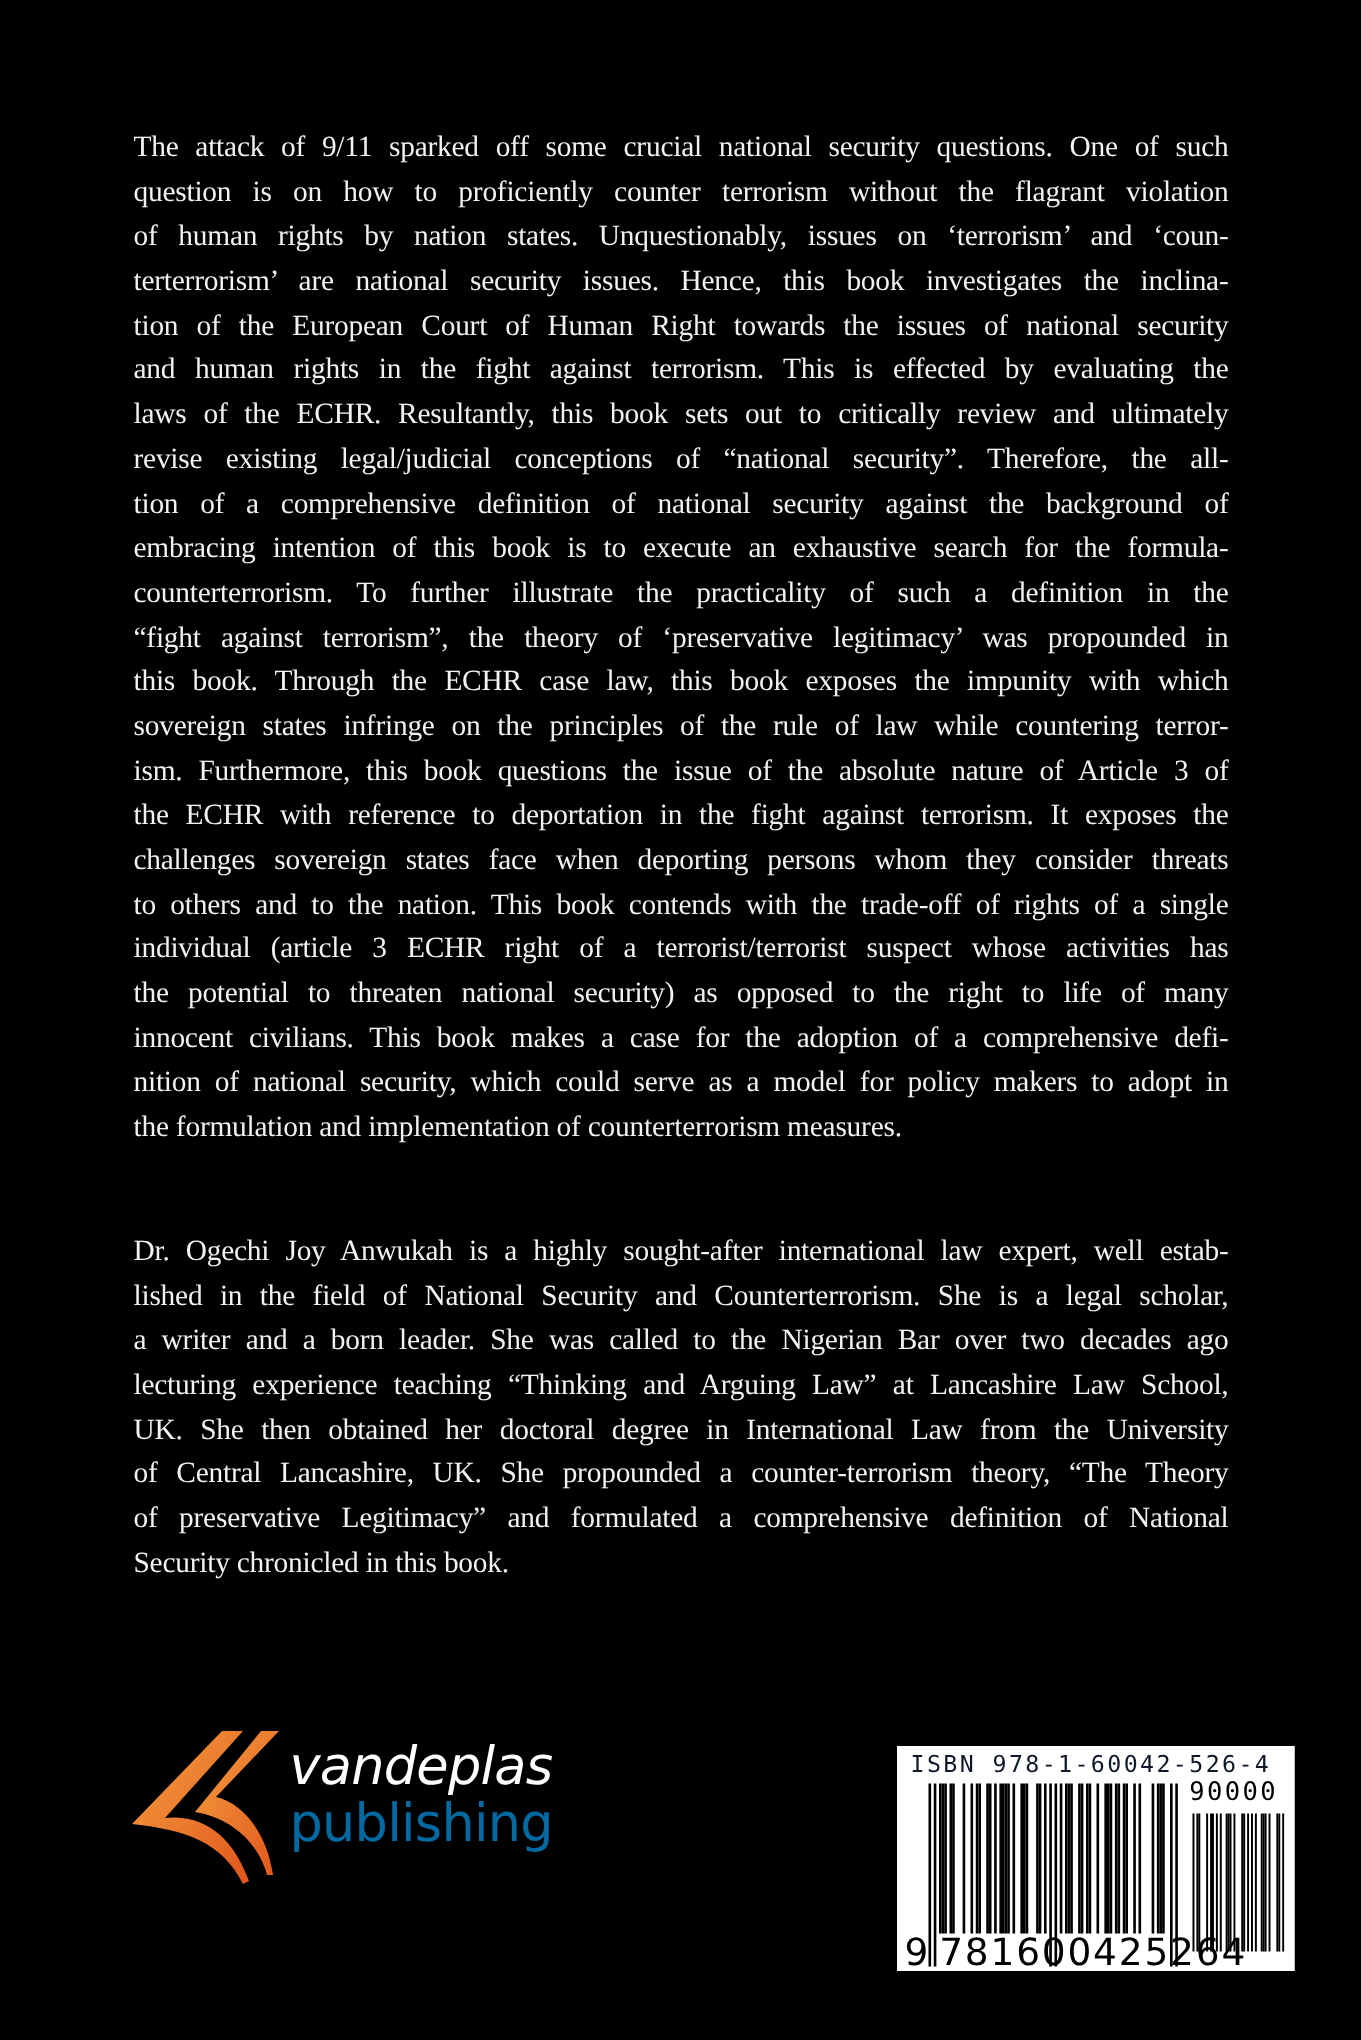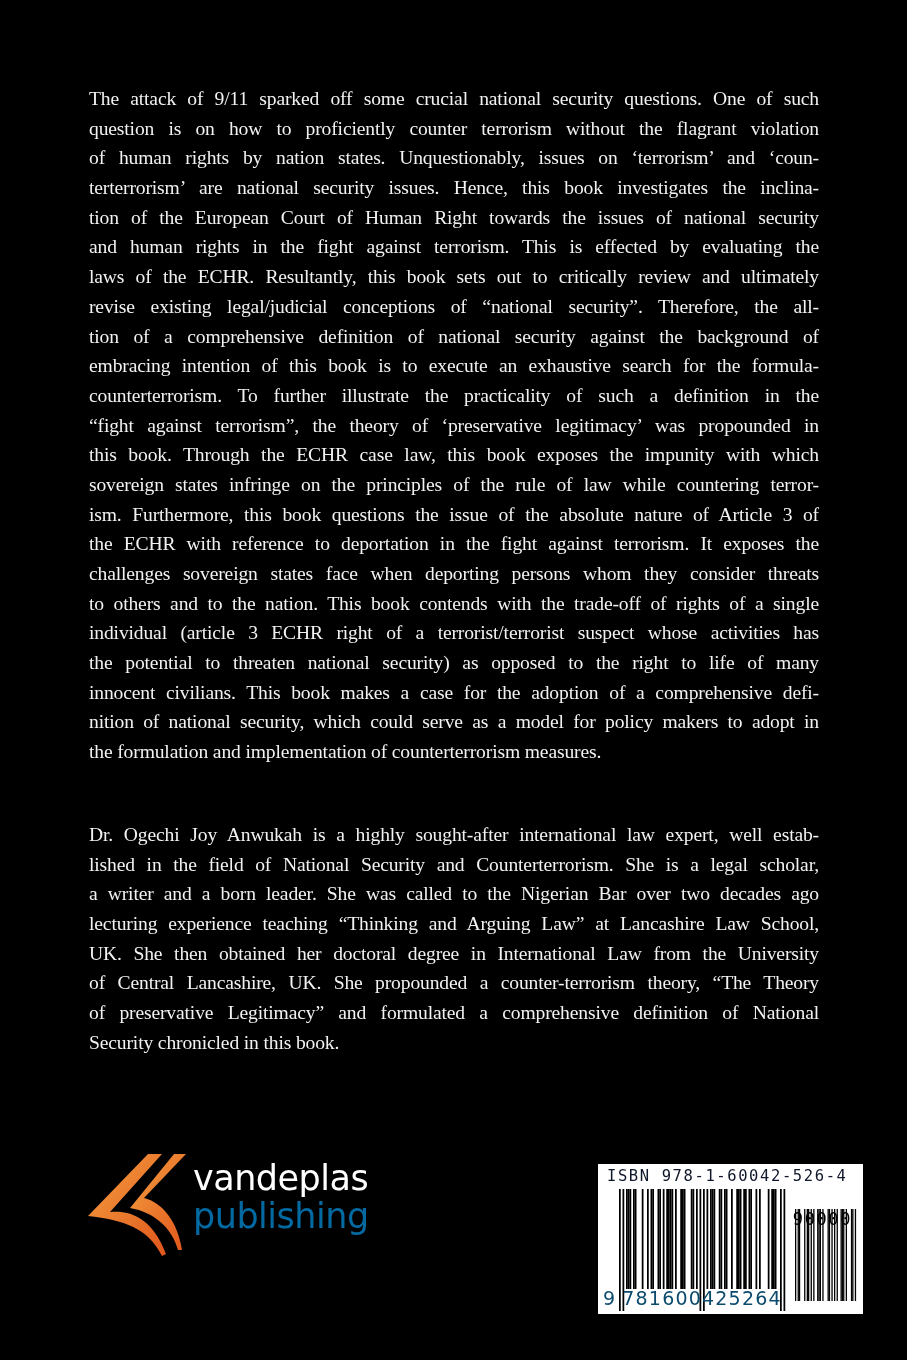--- a/index.html
+++ b/index.html
@@ -49,21 +49,21 @@
       top: 0;
     }
     .logo .word {
       position: absolute;
       left: 107px;
       font-family: "DejaVu Sans", "Liberation Sans", sans-serif;
       font-size: 35px;
       letter-spacing: -0.5px;
       line-height: 40px;
     }
-    .logo .word.top { top: 8px; color: #ffffff; }
+    .logo .word.top { top: 8px; color: #ffffff; font-style: italic; }
     .logo .word.bottom { top: 46px; color: #0369a1; }
 
     .barcode-box {
       position: absolute;
       left: 598px;
       top: 1164px;
       width: 263px;
       height: 148px;
       background: #ffffff;
       border: 1px solid #ffffff;
@@ -79,30 +79,29 @@
       white-space: nowrap;
     }
     .price-text {
       position: absolute;
       right: 10px;
       top: 20px;
       font-family: "DejaVu Sans Mono", "Liberation Mono", monospace;
       font-size: 17px;
       letter-spacing: 1.6px;
       color: #000;
-      margin-top: 24px;
     }
     .ean-text {
       position: absolute;
       left: 4px;
       top: 122px;
       font-family: "DejaVu Sans", "Liberation Sans", sans-serif;
-      font-size: 19px;
+      font-size: 25px;
       letter-spacing: 1.2px;
-      color: #0c4a6e;
+      color: #000000;
       white-space: nowrap;
     }
     .ean-text .first { margin-right: 6px; }
     svg.bars {
       position: absolute;
       left: 0;
       top: 0;
     }
   </style>
 </head>

